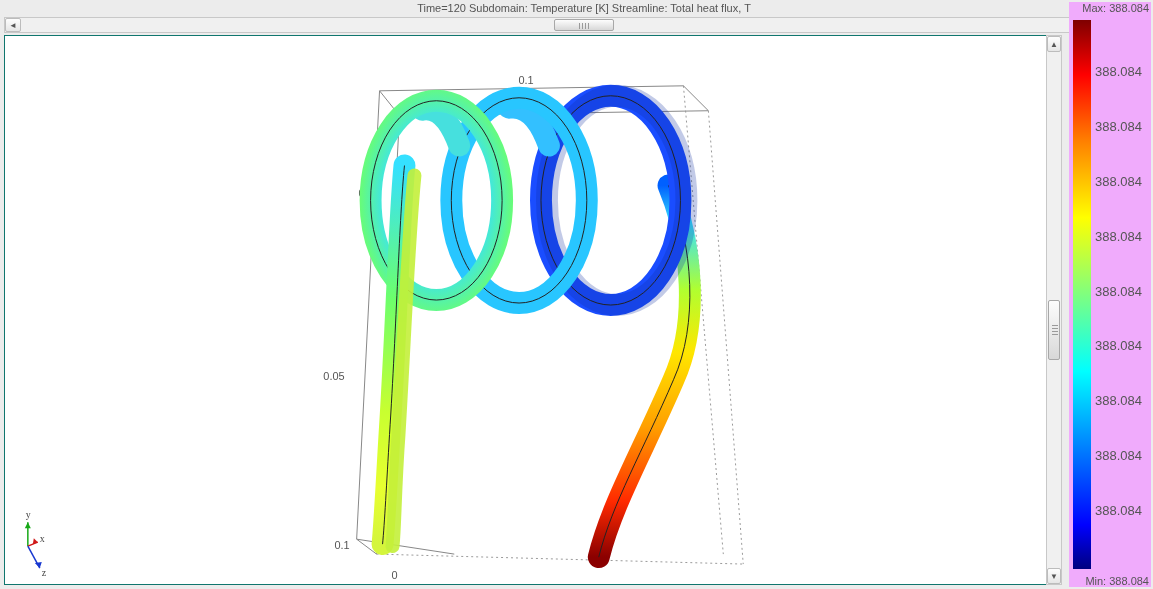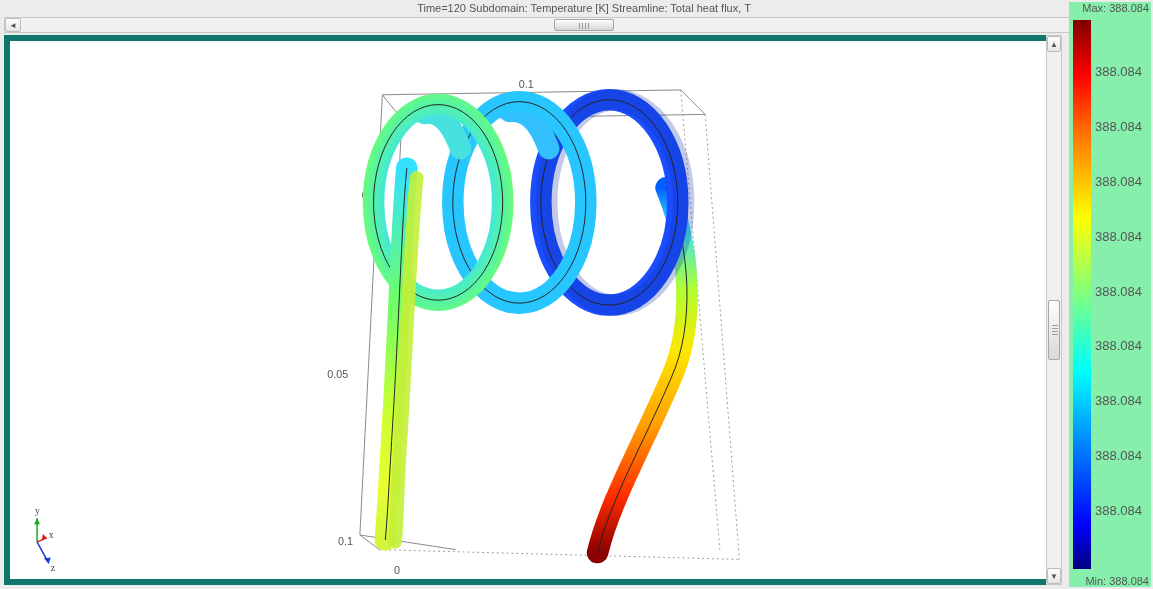--- a/index.html
+++ b/index.html
@@ -52,21 +52,21 @@
     background: repeating-linear-gradient(90deg,#9a9a9a 0 1px, transparent 1px 3px);
   }
 
   
   .plot-panel {
     position:absolute;
     top:35px; left:4px;
     width: 1058px;
     height: 550px;
     background:#fff;
-    border:6px solid #0f766e;
+    border:1px solid #0f766e;
   }
   .plot-panel svg { width:100%; height:100%; display:block; }
 
   
   .vscroll {
     position:absolute;
     top:35px; left:1046px;
     width:16px; height:550px;
     display:flex; flex-direction:column;
     background:#f0f0f0;
@@ -88,21 +88,21 @@
     content:""; position:absolute; top:50%; left:3px; transform:translateY(-50%);
     width:6px; height:10px;
     background: repeating-linear-gradient(0deg,#9a9a9a 0 1px, transparent 1px 3px);
   }
 
   
   .colorbar {
     position:absolute;
     top:2px; right:2px;
     width:82px; height:585px;
-    background:#86efac;
+    background:#f0abfc;
   }
   .colorbar .max-label { position:absolute; top:0; right:2px; font-size:11px; color:#555; text-align:right;}
   .colorbar .min-label { position:absolute; bottom:0; right:2px; font-size:11px; color:#555; text-align:center;}
   .colorbar .bar {
     position:absolute; top:18px; bottom:18px; left:4px; width:18px;
     background: linear-gradient(to top,
       #00007f 0%, #0000ff 8%, #007fff 22%, #00ffff 36%, #7fff7f 50%,
       #ffff00 64%, #ff7f00 78%, #ff0000 90%, #7f0000 100%);
   }
   .colorbar .ticks {

